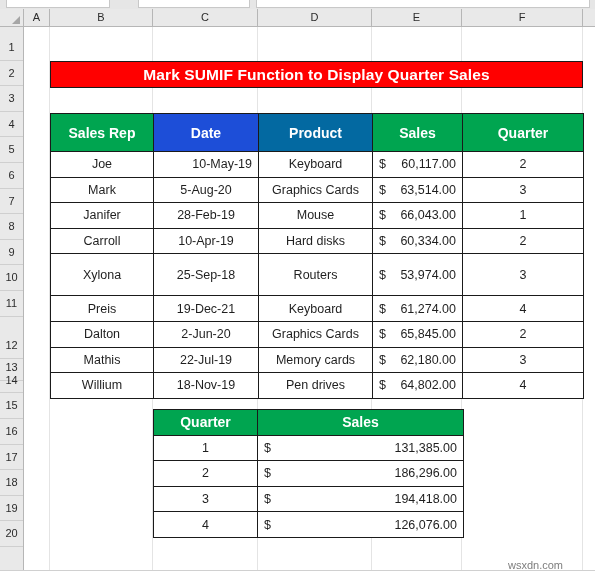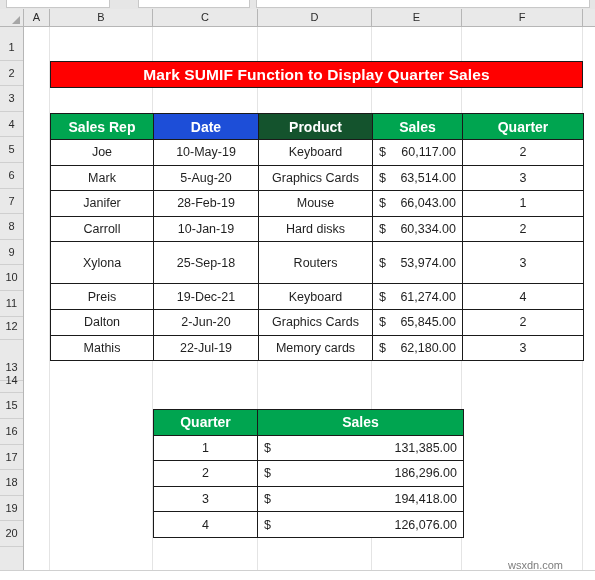--- a/index.html
+++ b/index.html
@@ -236,21 +236,21 @@
       <div class="rcell" style="top: 33.6px; height: 25.6px; line-height: 25.6px;">2</div>
       <div class="rcell" style="top: 59.2px; height: 25.6px; line-height: 25.6px;">3</div>
       <div class="rcell" style="top: 84.8px; height: 25.6px; line-height: 25.6px;">4</div>
       <div class="rcell" style="top: 110.4px; height: 25.6px; line-height: 25.6px;">5</div>
       <div class="rcell" style="top: 136px; height: 25.6px; line-height: 25.6px;">6</div>
       <div class="rcell" style="top: 161.6px; height: 25.6px; line-height: 25.6px;">7</div>
       <div class="rcell" style="top: 187.2px; height: 25.6px; line-height: 25.6px;">8</div>
       <div class="rcell" style="top: 212.8px; height: 25.6px; line-height: 25.6px;">9</div>
       <div class="rcell" style="top: 238.4px; height: 25.6px; line-height: 25.6px;">10</div>
       <div class="rcell" style="top: 264px; height: 25.6px; line-height: 25.6px;">11</div>
-      <div class="rcell" style="top: 287px; height: 25.6px; line-height: 25.6px;">12</div>
+      <div class="rcell" style="top: 306px; height: 25.6px; line-height: 25.6px;">12</div>
       <div class="rcell" style="top: 328px; height: 25.6px; line-height: 25.6px;">13</div>
       <div class="rcell" style="top: 340.8px; height: 25.6px; line-height: 25.6px;">14</div>
       <div class="rcell" style="top: 366.4px; height: 25.6px; line-height: 25.6px;">15</div>
       <div class="rcell" style="top: 392px; height: 25.6px; line-height: 25.6px;">16</div>
       <div class="rcell" style="top: 417.6px; height: 25.6px; line-height: 25.6px;">17</div>
       <div class="rcell" style="top: 443.2px; height: 25.6px; line-height: 25.6px;">18</div>
       <div class="rcell" style="top: 468.8px; height: 25.6px; line-height: 25.6px;">19</div>
       <div class="rcell" style="top: 494.4px; height: 25.6px; line-height: 25.6px;">20</div>
       <div class="rcell" style="top: 520px; height: 25.6px; line-height: 25.6px; margin-top: 40px;">21</div>
     </div>
@@ -273,29 +273,29 @@
         <col style="width:103px;">
         <col style="width:105px;">
         <col style="width:114px;">
         <col style="width:90px;">
         <col style="width:121px;">
       </colgroup>
       <thead>
         <tr>
           <th style="background: rgb(0, 165, 80); height: 25.6px;">Sales Rep</th>
           <th style="background: #1d4ed8; height: 25.6px;">Date</th>
-          <th style="background: #14532d; height: 26px;">Product</th>
+          <th style="background: #0369a1; height: 38px;">Product</th>
           <th style="background: rgb(0, 165, 80); height: 25.6px;">Sales</th>
           <th style="background: rgb(0, 165, 80); height: 25.6px;">Quarter</th>
         </tr>
       </thead>
       <tbody id="sales-body">
           <tr>
             <td class="c" style="height: 25.6px;">Joe</td>
-            <td class="c" style="height: 25.6px;">10-May-19</td>
+            <td class="c" style="height: 25.6px; text-align: right;">10-May-19</td>
             <td class="c" style="height: 25.6px;">Keyboard</td>
             <td class="money" style="height: 25.6px;">
               <span class="wrap">
                 <span class="sym">$</span>
                 <span class="amt">60,117.00</span>
               </span>
             </td>
             <td class="c" style="height: 25.6px;">2</td>
           </tr>
           <tr>
@@ -317,21 +317,21 @@
             <td class="money" style="height: 25.6px;">
               <span class="wrap">
                 <span class="sym">$</span>
                 <span class="amt">66,043.00</span>
               </span>
             </td>
             <td class="c" style="height: 25.6px;">1</td>
           </tr>
           <tr>
             <td class="c" style="height: 25.6px;">Carroll</td>
-            <td class="c" style="height: 25.6px;">10-Jan-19</td>
+            <td class="c" style="height: 25.6px;">10-Apr-19</td>
             <td class="c" style="height: 25.6px;">Hard disks</td>
             <td class="money" style="height: 25.6px;">
               <span class="wrap">
                 <span class="sym">$</span>
                 <span class="amt">60,334.00</span>
               </span>
             </td>
             <td class="c" style="height: 25.6px;">2</td>
           </tr>
           <tr>
@@ -374,20 +374,32 @@
             <td class="c" style="height: 25.6px; margin-left: 28px;">Mathis</td>
             <td class="c" style="height: 25.6px;">22-Jul-19</td>
             <td class="c" style="height: 25.6px;">Memory cards</td>
             <td class="money" style="height: 25.6px;">
               <span class="wrap">
                 <span class="sym">$</span>
                 <span class="amt">62,180.00</span>
               </span>
             </td>
             <td class="c" style="height: 25.6px;">3</td>
+          </tr>
+          <tr>
+            <td class="c" style="height: 25.6px;">Willium</td>
+            <td class="c" style="height: 25.6px;">18-Nov-19</td>
+            <td class="c" style="height: 25.6px;">Pen drives</td>
+            <td class="money" style="height: 25.6px;">
+              <span class="wrap">
+                <span class="sym">$</span>
+                <span class="amt">64,802.00</span>
+              </span>
+            </td>
+            <td class="c" style="height: 25.6px;">4</td>
           </tr>
         </tbody>
     </table>
 
     <table class="xtable" id="summary-table" style="left:129px; top:382px; width:310px;">
       <colgroup>
         <col style="width:104px;">
         <col style="width:206px;">
       </colgroup>
       <thead>

